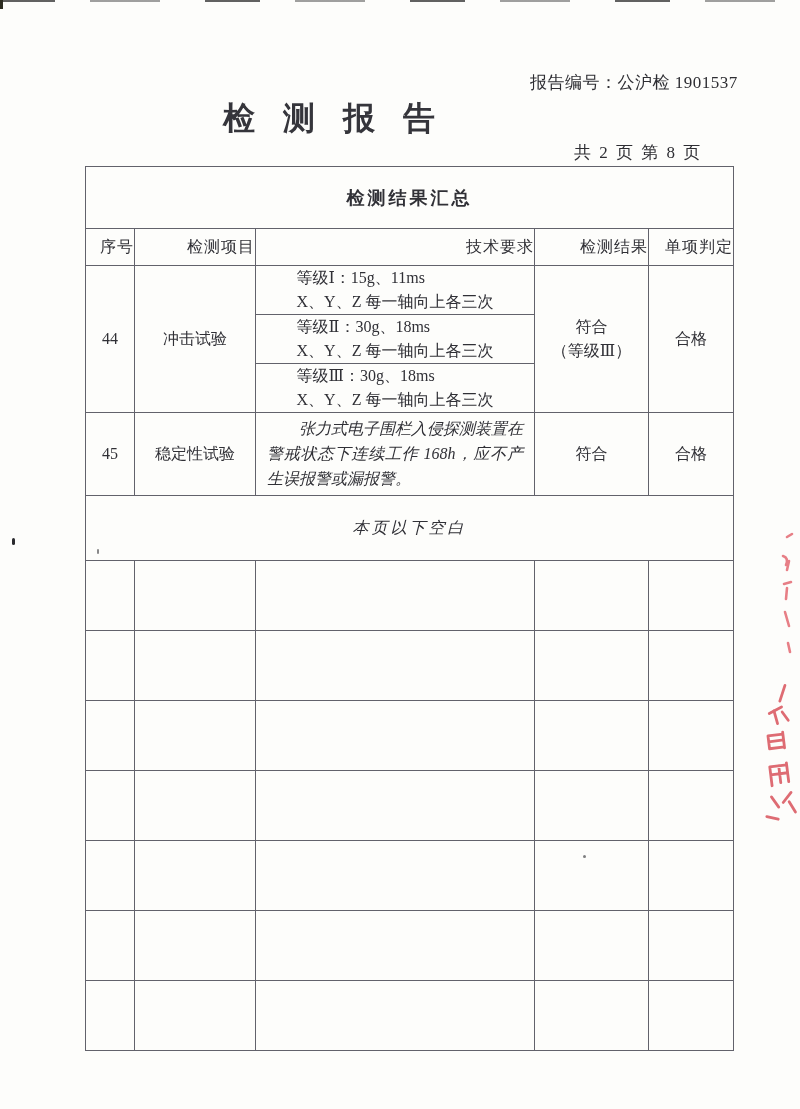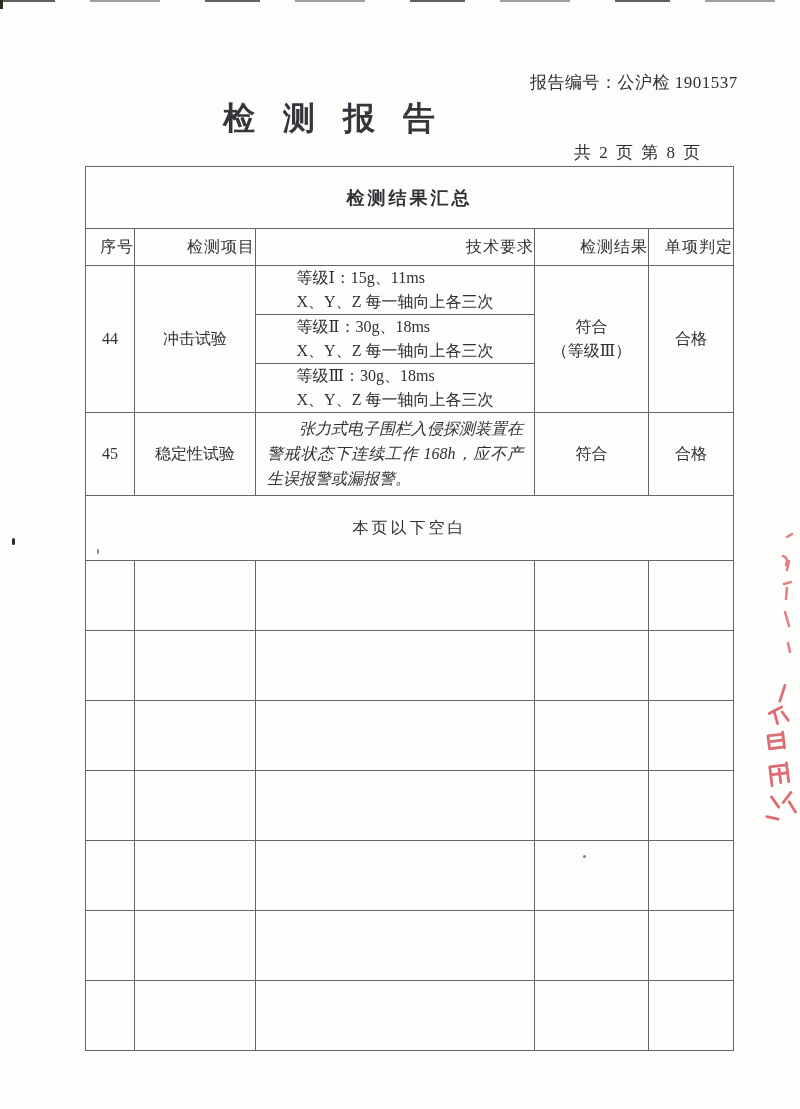--- a/index.html
+++ b/index.html
@@ -40,21 +40,21 @@
     border:1px solid #62626b;text-align:center;vertical-align:middle;
     padding:0;overflow:hidden;
   }
   tr.r-title{height:62px;}
   tr.r-title td{font-size:18px;font-weight:600;letter-spacing:3px;}
   tr.r-head{height:37px;}
   tr.r-head td{letter-spacing:1px;text-align:right;}
   tr.r-sub{height:47px;}
   tr.r-45{height:72px;}
   tr.r-blank{height:65px;}
-  tr.r-blank td{letter-spacing:3px;}
+  tr.r-blank td{letter-spacing:3px;font-style:italic;}
   tr.r-empty{height:70px;}
 
   td.tech{text-align:center;margin-top:47px;}
   td.tech .tech-block{display:inline-block;text-align:left;line-height:1.5;}
   td.tech45 div{
     text-align:justify;text-indent:2em;line-height:1.55;
     padding:4px 11px;
     font-style:italic;
   }
   td.result .line{line-height:1.5;}

